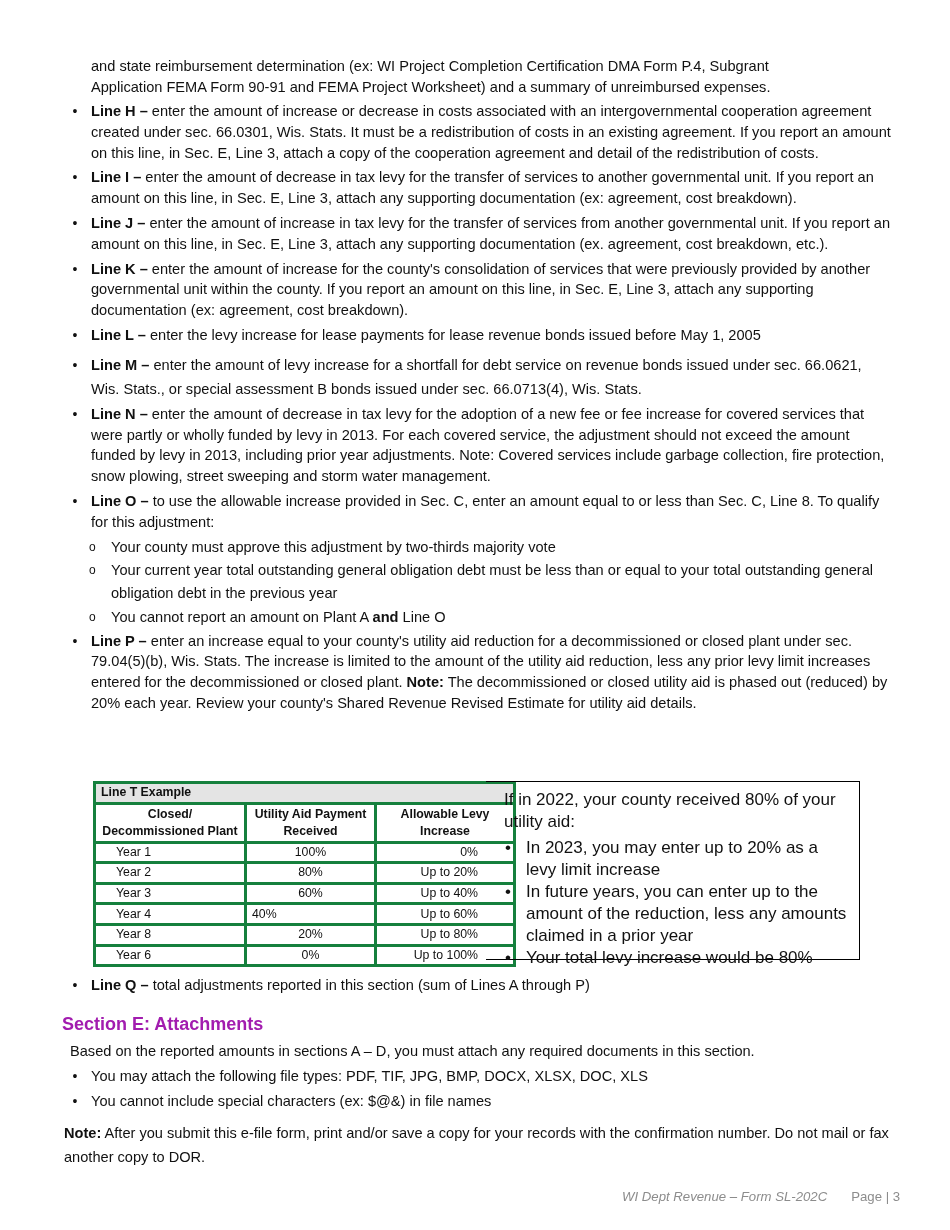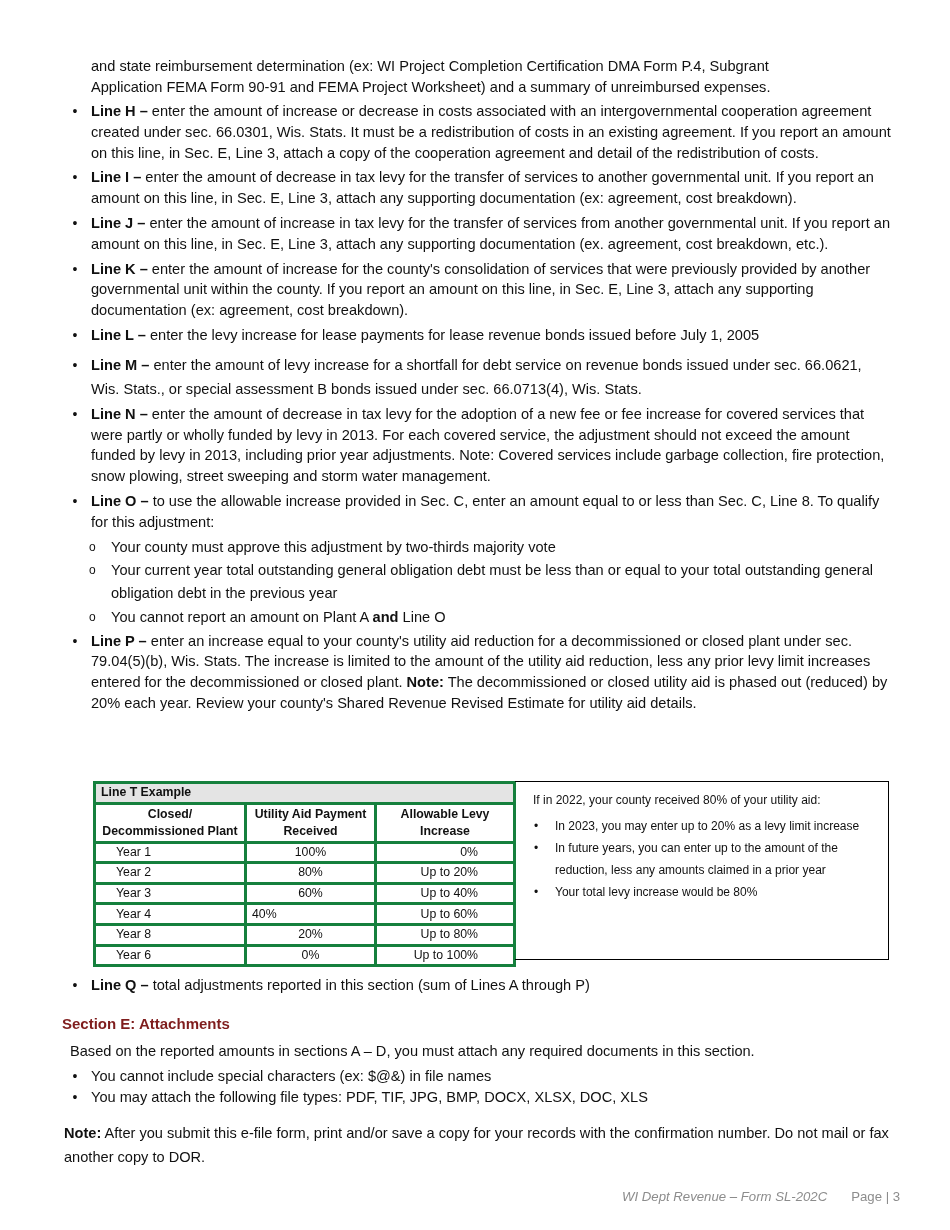--- a/index.html
+++ b/index.html
@@ -15,26 +15,26 @@
     .bitem .dot::before { content: "•"; font-size: 14px; }
     .bitem b { font-weight: bold; }
     .sub { position: relative; padding-left: 41px; margin: 0; }
     .sub .circ { position: absolute; left: 19px; top: 0; font-size: 12px; }
     .sub .circ::before { content: "o"; }
     .abs { position: absolute; }
     table.lt { border-collapse: collapse; font-size: 12.3px; line-height: 17px; position: absolute; left: 93px; top: 781px; width: 423px; }
     table.lt td { border: 3px solid #15803d; padding: 0 5px; height: 17.6px; }
     table.lt .cap { background: #e4e4e4; font-weight: bold; text-align: left; }
     table.lt .hd { font-weight: bold; text-align: center; background: #ffffff; }
-    .box { position: absolute; left: 515px; top: 781px; width: 373px; height: 177px; border: 1px solid #000; border-left: none; font-size: 12px; line-height: 22px; }
+    .box { position: absolute; left: 486px; top: 781px; width: 373px; height: 177px; border: 1px solid #000; border-left: none; font-size: 17px; line-height: 22px; }
     .box p { margin: 7px 0 0 18px; }
     .box ul { list-style: none; margin: 4px 0 0 0; padding: 0; }
     .box li { position: relative; padding-left: 40px; padding-right: 8px; }
     .box li::before { content: "•"; position: absolute; left: 19px; }
-    h2.sec { position: absolute; left: 62px; top: 1014px; margin: 0; font-size: 15px; font-weight: bold; color: #7f1d1d; }
+    h2.sec { position: absolute; left: 62px; top: 1014px; margin: 0; font-size: 18px; font-weight: bold; color: #a21caf; }
     .foot { position: absolute; left: 622px; top: 1187px; font-size: 13.2px; color: #8c8c8c; }
     .foot i { font-style: italic; }
   </style>
 </head>
 <body>
 
 <div class="page">
 
   <div class="abs" style="left:91px;top:56px;width:820px;">
     <div>and state reimbursement determination (ex: WI Project Completion Certification DMA Form P.4, Subgrant</div>
@@ -53,21 +53,21 @@
     <li class="bitem" style="margin-bottom:4px;">
       <span class="dot"></span>
       <b>Line J –</b> <span>enter the amount of increase in tax levy for the transfer of services from another governmental unit. If you report an amount on this line, in Sec. E, Line 3, attach any supporting documentation (ex. agreement, cost breakdown, etc.).</span>
     </li>
     <li class="bitem" style="margin-bottom:4px;">
       <span class="dot"></span>
       <b>Line K –</b> <span>enter the amount of increase for the county's consolidation of services that were previously provided by another governmental unit within the county. If you report an amount on this line, in Sec. E, Line 3, attach any supporting documentation (ex: agreement, cost breakdown).</span>
     </li>
     <li class="bitem" style="margin-bottom:7px;">
       <span class="dot"></span>
-      <b>Line L –</b> <span>enter the levy increase for lease payments for lease revenue bonds issued before July 1, 2005</span>
+      <b>Line L –</b> <span>enter the levy increase for lease payments for lease revenue bonds issued before May 1, 2005</span>
     </li>
     <li class="bitem" style="margin-bottom:3px;line-height:24px;">
       <span class="dot"></span>
       <b>Line M –</b> <span>enter the amount of levy increase for a shortfall for debt service on revenue bonds issued under sec. 66.0621, Wis. Stats., or special assessment B bonds issued under sec. 66.0713(4), Wis. Stats.</span>
     </li>
     <li class="bitem" style="margin-bottom:4px;">
       <span class="dot"></span>
       <b>Line N –</b> <span>enter the amount of decrease in tax levy for the adoption of a new fee or fee increase for covered services that were partly or wholly funded by levy in 2013. For each covered service, the adjustment should not exceed the amount funded by levy in 2013, including prior year adjustments. Note: Covered services include garbage collection, fire protection, snow plowing, street sweeping and storm water management.</span>
     </li>
     <li class="bitem" style="margin-bottom:2px;">
@@ -149,27 +149,27 @@
       <span class="dot"></span>
       <b>Line Q –</b> <span>total adjustments reported in this section (sum of Lines A through P)</span>
     </li>
   </ul>
 
   <h2 class="sec">Section E: Attachments</h2>
 
   <div class="abs" style="left:70px;top:1041px;width:840px;">Based on the reported amounts in sections A – D, you must attach any required documents in this section.</div>
 
   <ul class="bl" style="top:1066px;">
+    <li class="bitem" style="margin-bottom:4px;">
+      <span class="dot"></span>
+      <span>You may attach the following file types: PDF, TIF, JPG, BMP, DOCX, XLSX, DOC, XLS</span>
+    </li>
     <li class="bitem">
       <span class="dot"></span>
       <span>You cannot include special characters (ex: $@&amp;) in file names</span>
-    </li>
-    <li class="bitem" style="margin-bottom:4px;">
-      <span class="dot"></span>
-      <span>You may attach the following file types: PDF, TIF, JPG, BMP, DOCX, XLSX, DOC, XLS</span>
     </li>
   </ul>
 
   <div class="abs" style="left:64px;top:1121px;width:840px;line-height:24px;">
     <b>Note:</b><span> After you submit this e-file form, print and/or save a copy for your records with the confirmation number. Do not mail or fax another copy to DOR.</span>
   </div>
 
   <div class="foot">
     <i>WI Dept Revenue – Form SL-202C</i><span style="display:inline-block;width:24px;"></span><span>Page | 3</span>
   </div>

